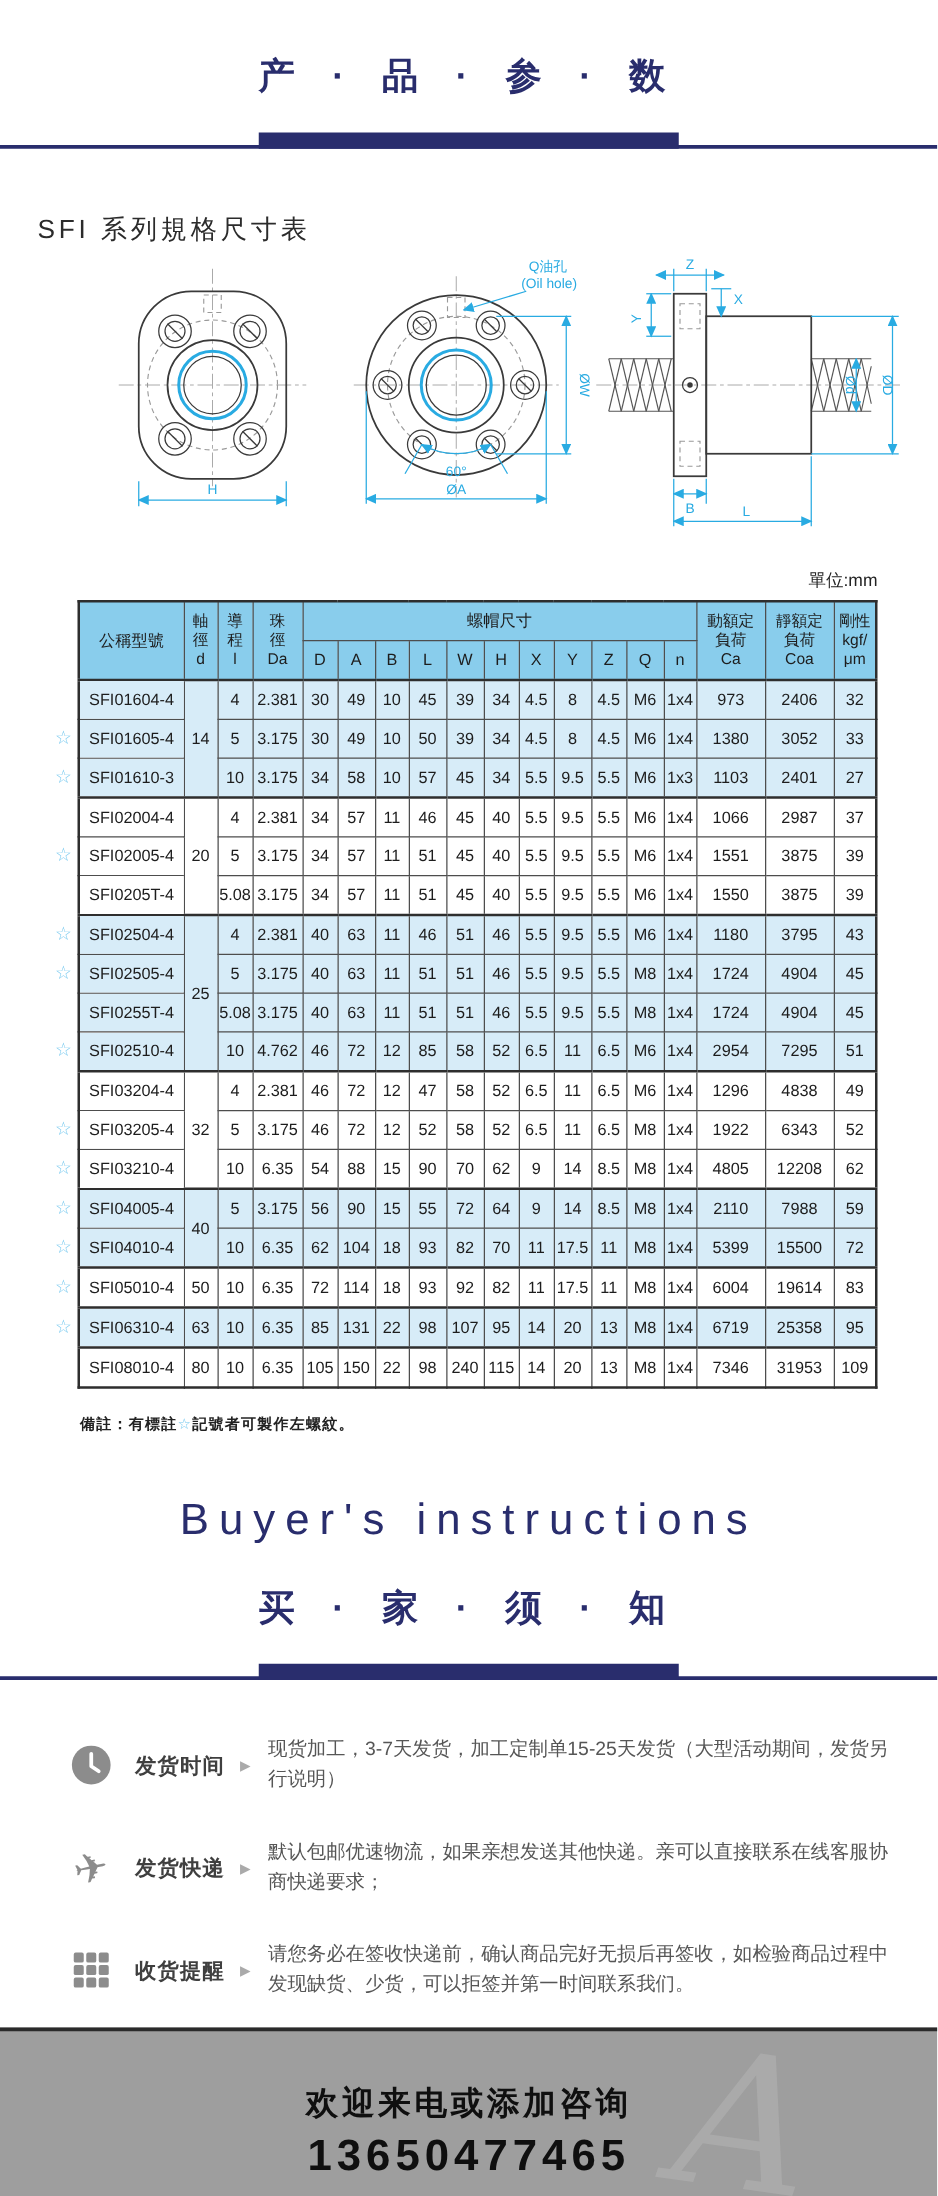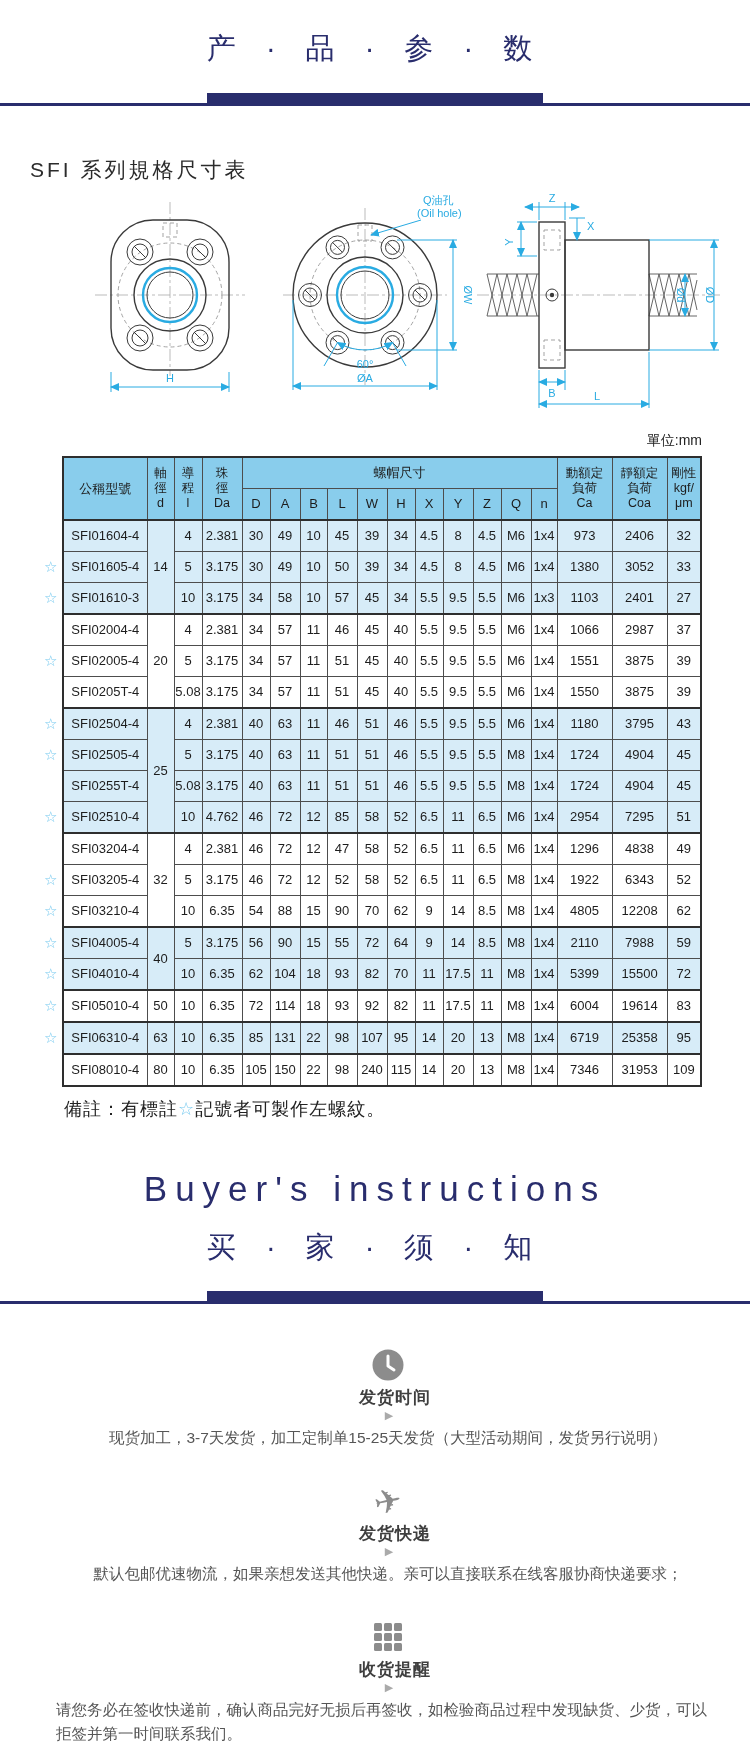--- a/index.html
+++ b/index.html
@@ -1,45 +1,45 @@
 <!DOCTYPE html>
 <html><head>
 <meta charset="utf-8">
 <style>
   html,body{margin:0;padding:0;background:#fff;}
   .page{width:750px;font-family:"Liberation Sans","DejaVu Sans",sans-serif;color:#333;background:#fff;overflow:hidden;}
   
   .hero{text-align:center;padding-top:12px;}
   .hero.buyer{margin-top:46px;padding-top:0;}
   .hero-en{font-size:35px;color:#292d6d;letter-spacing:8px;font-weight:500;line-height:1.25;}
-  .hero-cn{font-size:29px;color:#292d6d;letter-spacing:11px;font-weight:400;margin-top:19px;line-height:1.2;}
+  .hero-cn{font-size:29px;color:#292d6d;letter-spacing:11px;font-weight:700;margin-top:32px;line-height:1.2;}
   .rule{position:relative;height:13px;margin-top:27px;}
   .rule::after{content:"";position:absolute;left:0;right:0;bottom:0;border-bottom:3px solid #292d6d;}
   .rule-bar{position:absolute;left:50%;transform:translateX(-50%);bottom:0;width:336px;height:13px;background:#292d6d;z-index:1;}
   
   .spec-title{margin:50px 0 0 30px;font-size:21px;letter-spacing:3px;color:#2b2b2b;}
   
   .diagrams{margin-top:6px;height:236px;}
-  .unit{text-align:right;padding-right:48px;font-size:14px;color:#222;margin-top:6px;}
+  .unit{text-align:right;padding-right:48px;font-size:14px;color:#222;margin-top:17px;}
   
   .table-wrap{margin:6px 0 0 62px;width:638px;}
   table.spec{border-collapse:collapse;table-layout:fixed;width:638px;font-size:13px;border:2px solid #2e2e2e;}
   table.spec th,table.spec td{border:1px solid #4d4d4d;text-align:center;padding:0;height:30px;line-height:1.18;color:#1d1d1d;}
   table.spec thead th{background:#89cdec;font-weight:400;}
   .pre{white-space:pre-line;font-size:12.5px;}
   table.spec tbody tr.blue td{background:#d7ecf8;}
   table.spec tbody td{background:#fff;}
   table.spec tr.group-start td{border-top:2px solid #2e2e2e;}
   td.model{position:relative;font-size:13px;}
   .row-star{position:absolute;left:-20px;top:50%;transform:translateY(-50%);color:#77c9ef;font-size:15px;}
-  .note{margin:10px 0 0 64px;font-size:18px;font-weight:400;color:#222;letter-spacing:1px;}
+  .note{margin:20px 0 0 64px;font-size:12px;font-weight:700;color:#222;letter-spacing:1px;}
   .note .star{color:#77c9ef;}
   
   .instructions{padding:40px 26px 18px 52px;display:flex;flex-direction:column;gap:26px;}
-  .ins-row{display:flex;align-items:center;flex-direction:column;}
+  .ins-row{display:flex;align-items:center;}
   .ic{flex:0 0 42px;display:flex;justify-content:center;align-items:center;}
   .plane-glyph{font-size:33px;color:#8c8c8c;transform:rotate(-12deg);line-height:1;}
   .grid-ic{display:grid;grid-template-columns:repeat(3,8px);grid-auto-rows:8px;gap:2px;}
   .grid-ic i{background:#8c8c8c;border-radius:1.5px;}
   .ins-label{font-weight:700;color:#3f3f3f;font-size:17px;margin-left:14px;letter-spacing:1px;white-space:nowrap;}
   .ins-arrow{color:#aaa;font-size:11px;margin:0 10px 0 12px;}
   .ins-text{color:#565656;font-size:15.5px;line-height:1.55;margin:4px;flex:1;}
   
   .footer{position:relative;height:194px;background:#9e9e9e;border-top:3px solid #2a2a2a;overflow:hidden;text-align:center;box-sizing:border-box;padding-top:30px;}
   .f-inner{position:relative;z-index:2;}

